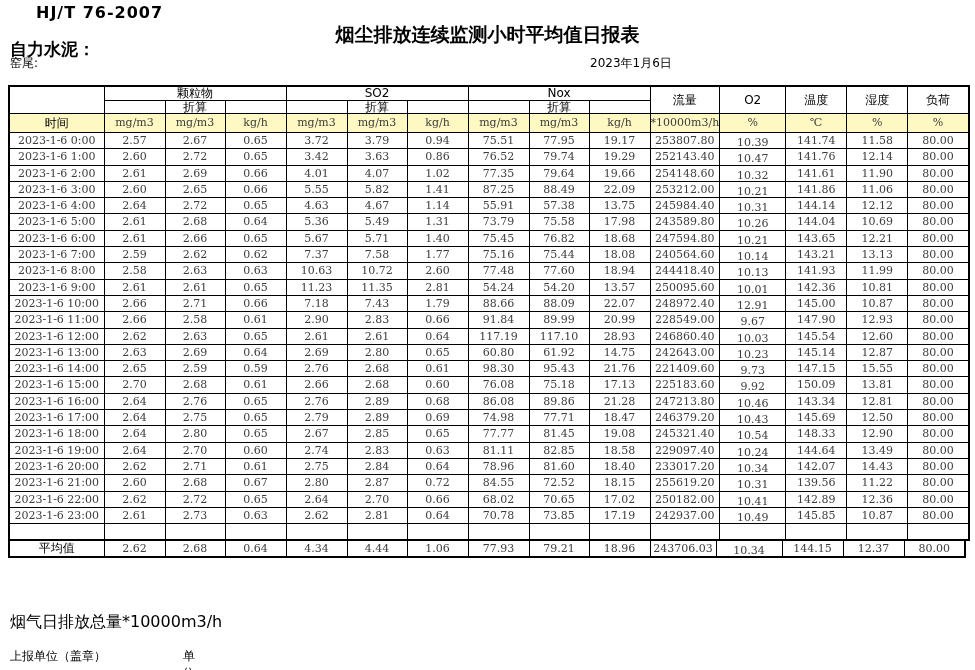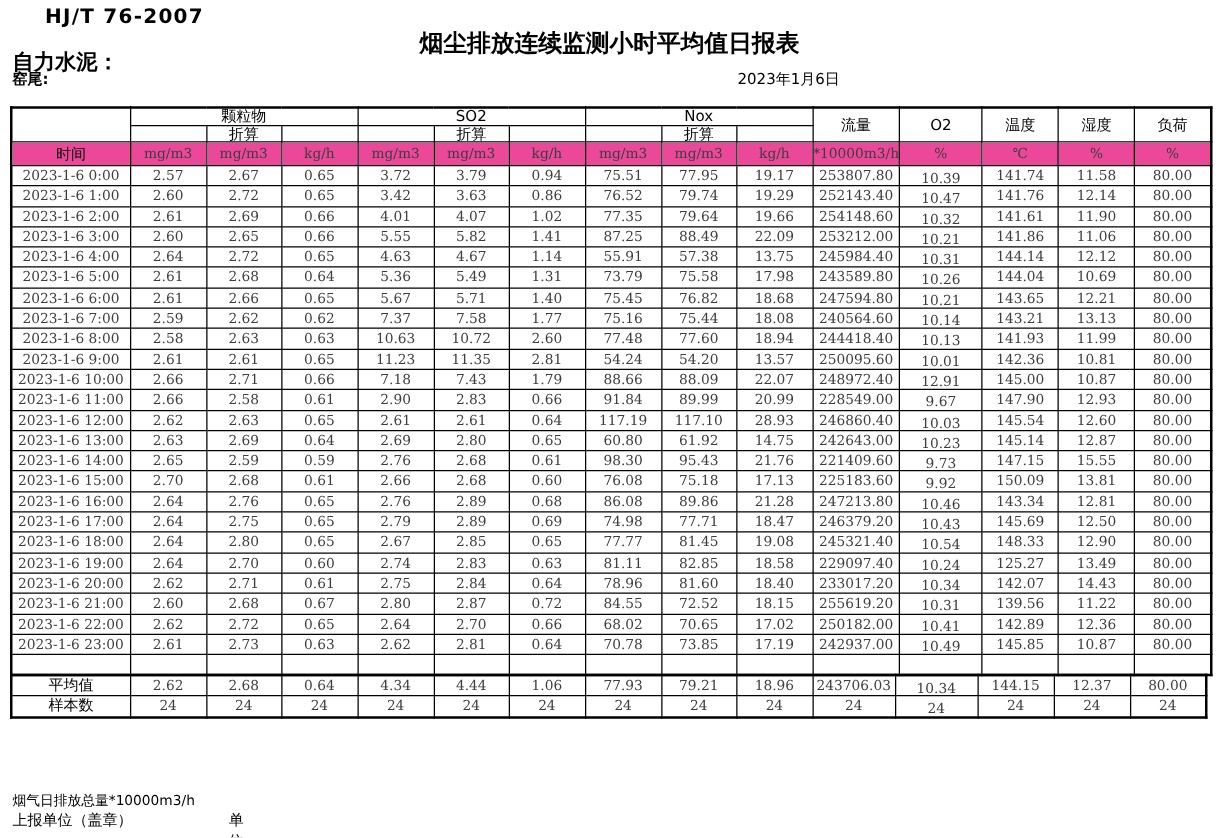--- a/index.html
+++ b/index.html
@@ -2,38 +2,38 @@
 <html><head>
 <meta charset="utf-8">
 <style>
   html,body{margin:0;padding:0;}
   body{width:975px;height:670px;background:#fff;position:relative;overflow:hidden;
        font-family:"DejaVu Sans","Liberation Sans",sans-serif;color:#000;}
   .abs{position:absolute;}
   .doc-code{top:3px;left:36px;font-weight:bold;font-size:16px;letter-spacing:1px;}
   .title{top:22px;left:0;width:975px;text-align:center;font-weight:bold;font-size:19px;}
   .company{top:38px;left:10px;font-weight:bold;font-size:17px;}
-  .station{top:55px;left:10px;font-weight:bold;font-size:12px;}
+  .station{top:55px;left:10px;font-weight:normal;font-size:12px;}
   .date{top:55px;left:590px;font-size:12px;}
   table{border-collapse:collapse;table-layout:fixed;}
   table.rep{position:absolute;left:8px;border:2px solid #000;}
   table.main{top:85px;}
   table.summary{top:539px;}
   td{border:1px solid #000;padding:0;margin:0;text-align:center;vertical-align:middle;
      font-size:11px;height:15.3px;line-height:15.3px;overflow:hidden;white-space:nowrap;
      color:#3d3d3d;font-family:"DejaVu Serif","Liberation Serif",serif;}
   td.hz{font-size:12px;color:#000;font-family:"DejaVu Sans","Liberation Sans",sans-serif;}
   thead td{height:12.5px;line-height:12.5px;}
-  tr.unit-row td{background:#ec4899;height:18px;line-height:18px;text-align:center;}
+  tr.unit-row td{background:#fef9c3;height:18px;line-height:18px;text-align:center;}
   td.down{position:relative;}
   td.down span{position:relative;top:2px;display:inline-block;}
   td.slabel{font-size:12px;color:#000;font-family:"DejaVu Sans","Liberation Sans",sans-serif;}
   td.dlabel{font-size:12px;color:#000;text-align:left;padding-left:3px;
             font-family:"DejaVu Sans","Liberation Sans",sans-serif;}
-  .footnote1{top:633px;left:10px;font-size:11px;}
+  .footnote1{top:612px;left:10px;font-size:16px;}
   .footline{top:648px;left:10px;font-size:12px;}
   .footline .unit2{position:absolute;left:173px;top:0;}
 </style>
 </head>
 <body>
 
 <div>
 
   <div class="abs doc-code">HJ/T 76-2007</div>
   <div class="abs title">烟尘排放连续监测小时平均值日报表</div>
@@ -430,21 +430,21 @@
           <td class="num">2.70</td>
           <td class="num">0.60</td>
           <td class="num">2.74</td>
           <td class="num">2.83</td>
           <td class="num">0.63</td>
           <td class="num">81.11</td>
           <td class="num">82.85</td>
           <td class="num">18.58</td>
           <td class="num">229097.40</td>
           <td class="num down"><span>10.24</span></td>
-          <td class="num">125.27</td>
+          <td class="num">144.64</td>
           <td class="num">13.49</td>
           <td class="num">80.00</td>
         </tr>
         <tr>
           <td>2023-1-6 20:00</td>
           <td class="num">2.62</td>
           <td class="num">2.71</td>
           <td class="num">0.61</td>
           <td class="num">2.75</td>
           <td class="num">2.84</td>
@@ -558,37 +558,20 @@
           <td class="num">1.06</td>
           <td class="num">77.93</td>
           <td class="num">79.21</td>
           <td class="num">18.96</td>
           <td class="num">243706.03</td>
           <td class="num down"><span>10.34</span></td>
           <td class="num">144.15</td>
           <td class="num">12.37</td>
           <td class="num">80.00</td>
         </tr>
-        <tr>
-          <td class="slabel">样本数</td>
-          <td class="num">24</td>
-          <td class="num">24</td>
-          <td class="num">24</td>
-          <td class="num">24</td>
-          <td class="num">24</td>
-          <td class="num">24</td>
-          <td class="num">24</td>
-          <td class="num">24</td>
-          <td class="num">24</td>
-          <td class="num">24</td>
-          <td class="num down"><span>24</span></td>
-          <td class="num">24</td>
-          <td class="num">24</td>
-          <td class="num">24</td>
-        </tr>
       </tbody>
   </table>
 
   <div class="abs footnote1">烟气日排放总量*10000m3/h</div>
   <div class="abs footline">
     <span>上报单位（盖章）</span>
     <span class="unit2">单位</span>
   </div>
 
 </div>

